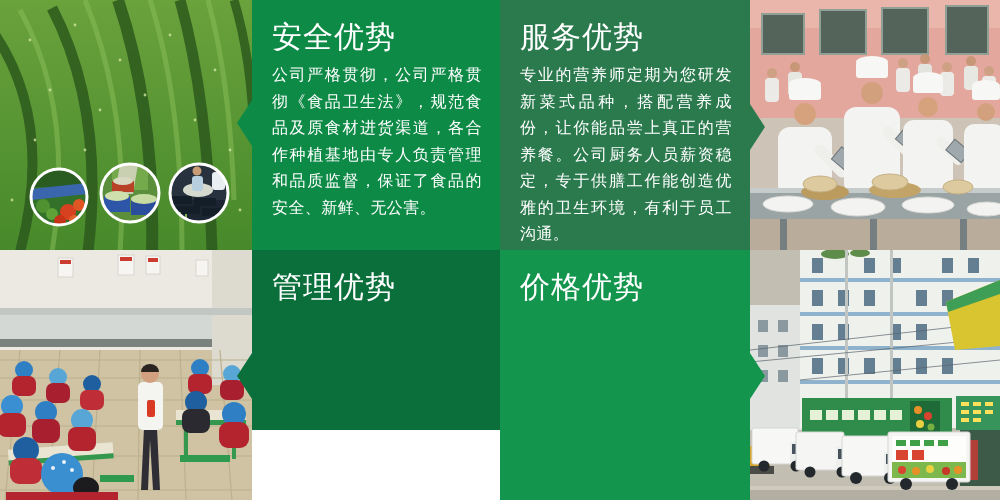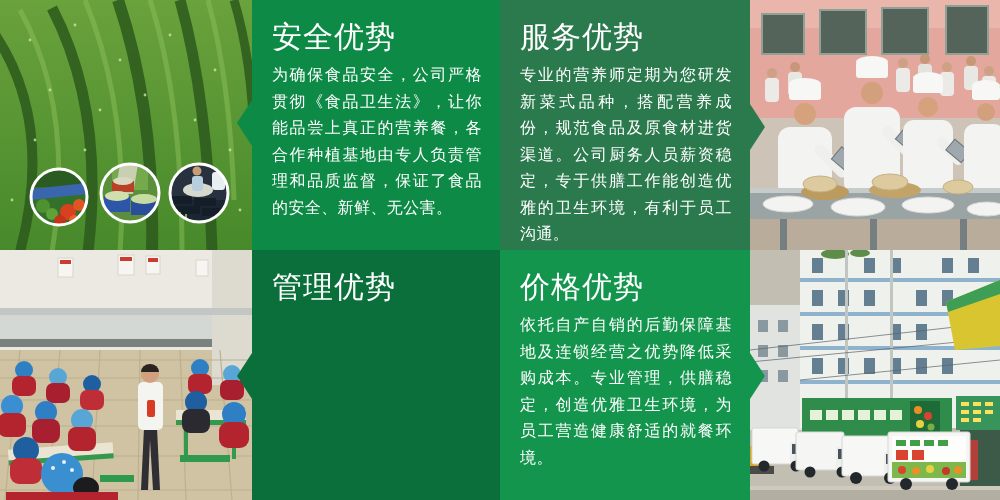--- a/index.html
+++ b/index.html
@@ -462,33 +462,32 @@
           <circle cx="156" cy="234" r="6" fill="#23282c"></circle>
             <circle cx="202" cy="234" r="6" fill="#23282c"></circle>
         </g>
       </g>
     </svg>
   </figure>
 
   <section class="panel" style="left: 252px; top: 0px; width: 248px; height: 250px; background-color: rgb(13, 138, 70);">
     <span class="arrow arrow-left" style="top: 100px; border-right-color: rgb(13, 138, 70);"></span>
     <h2 class="panel-title">安全优势</h2>
-    <p class="panel-body">为确保食品安全，公司严格贯彻《食品卫生法》，让你能品尝上真正的营养餐，各合作种植基地由专人负责管理和品质监督，保证了食品的安全、新鲜、无公害。</p>
+    <p class="panel-body">公司严格贯彻，公司严格贯彻《食品卫生法》，规范食品及原食材进货渠道，各合作种植基地由专人负责管理和品质监督，保证了食品的安全、新鲜、无公害。</p>
   </section>
 
   <section class="panel" style="left: 500px; top: 0px; width: 250px; height: 250px; background-color: rgb(43, 122, 78);">
     <span class="arrow arrow-right" style="top: 104px; border-left-color: rgb(43, 122, 78);"></span>
     <h2 class="panel-title">服务优势</h2>
-    <p class="panel-body">专业的营养师定期为您研发新菜式品种，搭配营养成份，规范食品及原食材进货渠道。公司厨务人员薪资稳定，专于供膳工作能创造优雅的卫生环境，有利于员工沟通。</p>
+    <p class="panel-body">专业的营养师定期为您研发新菜式品种，搭配营养成份，让你能品尝上真正的营养餐。公司厨务人员薪资稳定，专于供膳工作能创造优雅的卫生环境，有利于员工沟通。</p>
   </section>
 
-  <section class="panel" style="left: 252px; top: 250px; width: 248px; height: 250px; background-color: rgb(10, 111, 59);">
+  <section class="panel" style="left: 252px; top: 250px; width: 248px; height: 180px; background-color: rgb(10, 111, 59);">
     <span class="arrow arrow-left" style="top: 103px; border-right-color: rgb(10, 111, 59);"></span>
     <h2 class="panel-title">管理优势</h2>
   </section>
 
   <section class="panel" style="left: 500px; top: 250px; width: 250px; height: 314px; background-color: rgb(20, 149, 77);">
     <span class="arrow arrow-right" style="top: 103px; border-left-color: rgb(20, 149, 77);"></span>
     <h2 class="panel-title">价格优势</h2>
-    <p class="panel-body">依托自产自销的后勤保障基地及连锁经营之优势降低采购成本。专业管理，供膳稳定，创造优雅卫生环境，为员工营造健康舒适的就餐环境。</p>
   </section>
 
 </div>
 
 </body></html>

